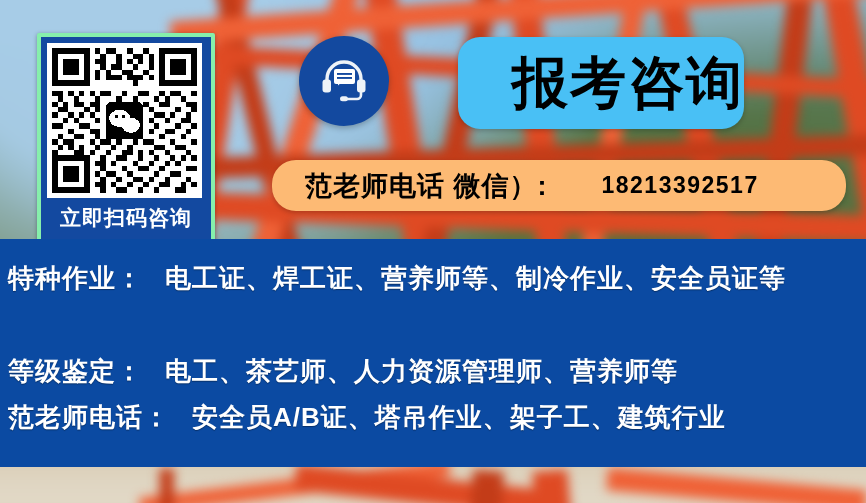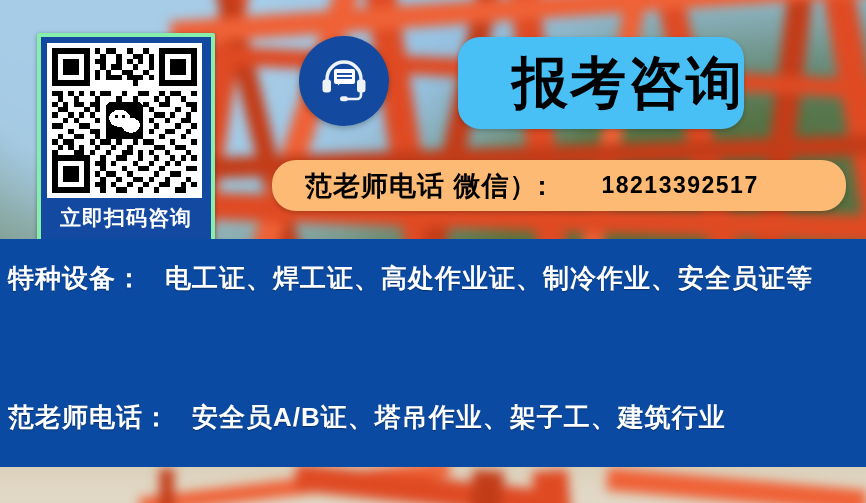--- a/index.html
+++ b/index.html
@@ -362,20 +362,23 @@
     <span>报考咨询</span>
   </div>
 
   <div class="pill-phone">
     <span class="lbl">范老师电话 微信）:</span>
     <span class="num">18213392517</span>
   </div>
 
   <div class="blue-panel">
     <div class="row r0">
-      <span class="cat">特种设备：</span><span class="sep"></span><span class="val">电工证、焊工证、高处作业证、制冷作业、安全员证等</span>
+      <span class="cat">特种作业：</span><span class="sep"></span><span class="val">电工证、焊工证、营养师等、制冷作业、安全员证等</span>
+    </div>
+    <div class="row r2">
+      <span class="cat">等级鉴定：</span><span class="sep"></span><span class="val">电工、茶艺师、人力资源管理师、营养师等</span>
     </div>
     <div class="row r3">
       <span class="cat">范老师电话：</span><span class="sep"></span><span class="val">安全员A/B证、塔吊作业、架子工、建筑行业</span>
     </div>
   </div>
 
 </div>
 
 </body></html>

